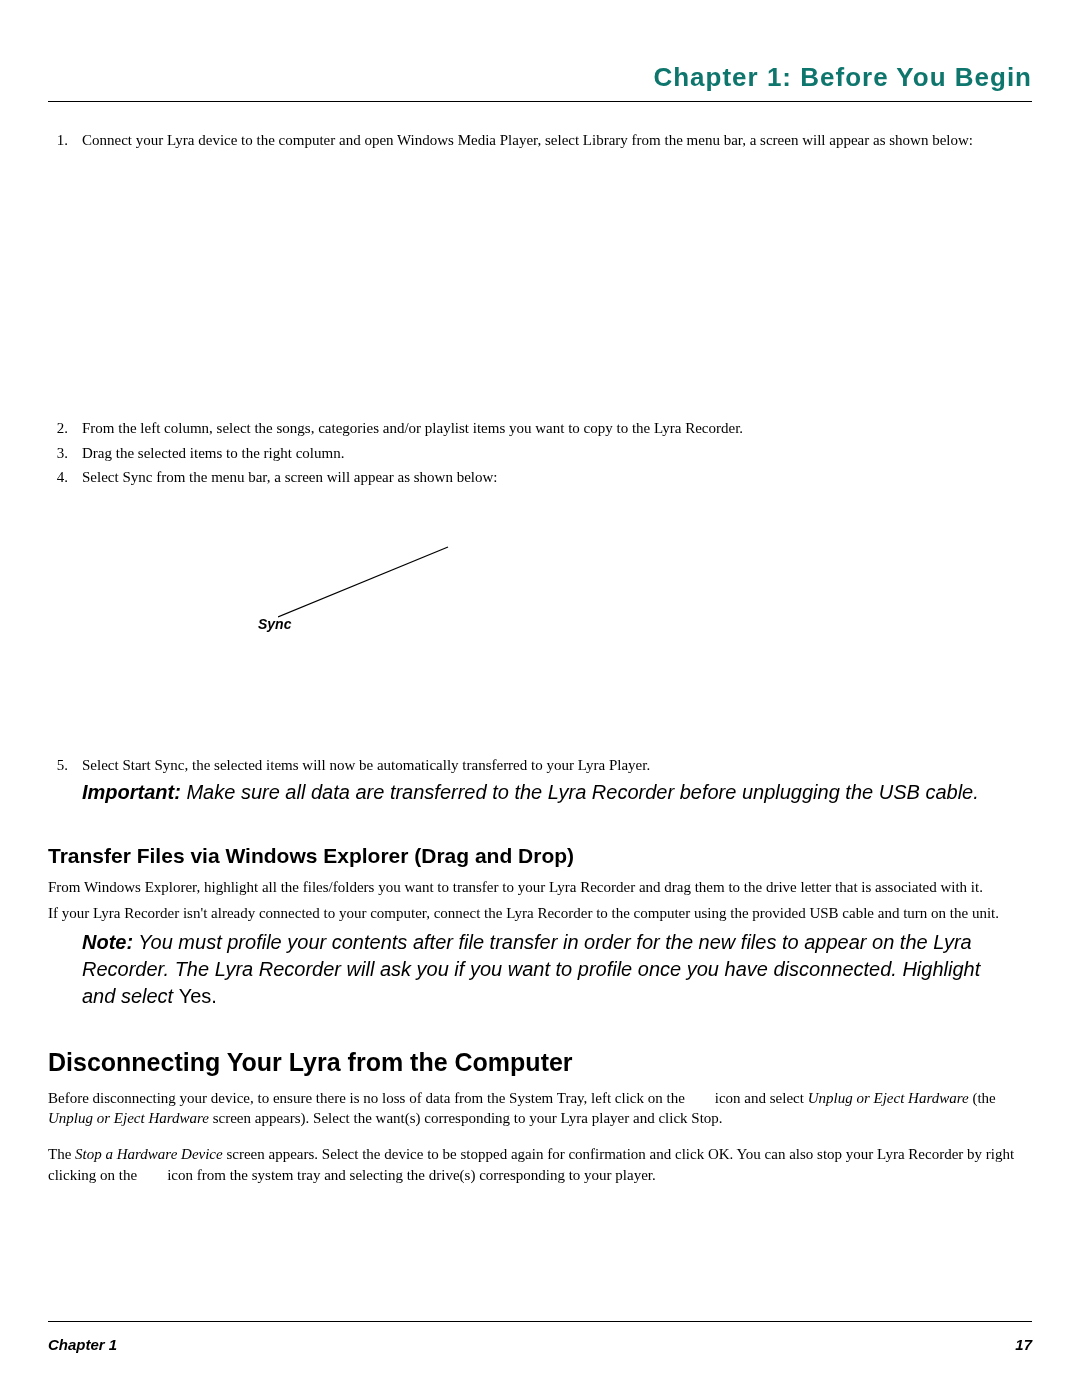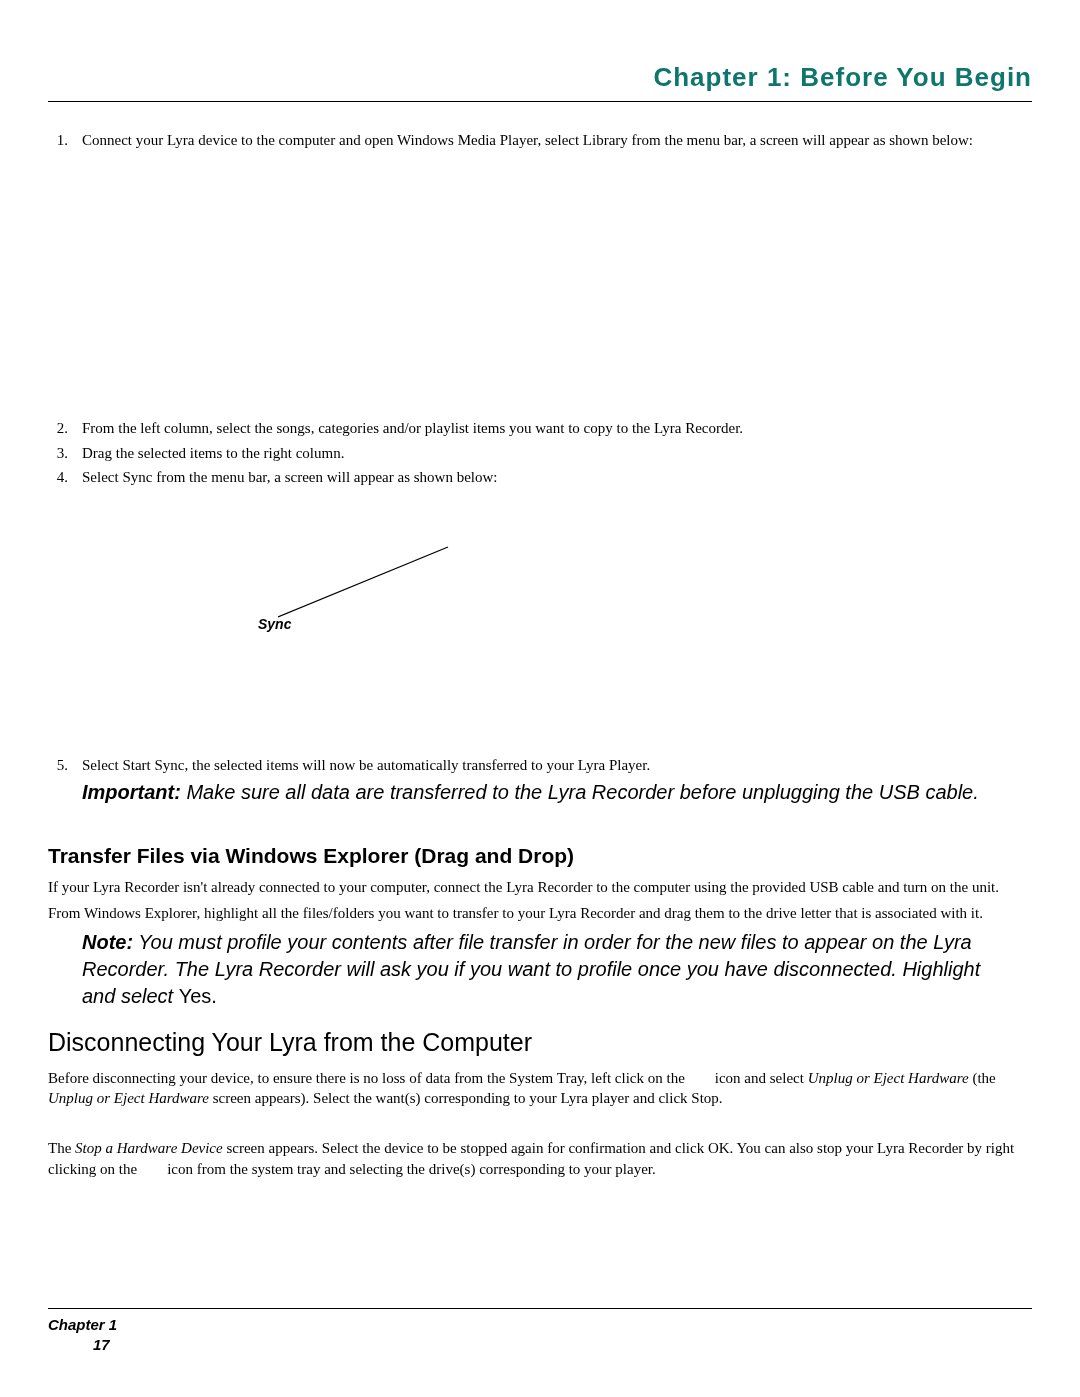--- a/index.html
+++ b/index.html
@@ -65,39 +65,38 @@
   }
   .important b,.note b{font-weight:700;font-style:italic;}
   .h2{
     font-family:"Franklin Gothic Medium","Arial Narrow",Arial,sans-serif;
     font-weight:700;
     font-size:21px;
     margin:36px 0 6px 0;
   }
   .h1{
     font-family:"Franklin Gothic Medium","Arial Narrow",Arial,sans-serif;
-    font-weight:400;
+    font-weight:700;
     font-size:25px;
-    margin:16px 0 8px 0;
+    margin:36px 0 8px 0;
   }
   .para{margin:6px 0;}
   .note-box{margin-left:34px;margin-right:24px;}
   em{font-style:italic;}
   .footer{
     position:absolute;
     left:48px;right:48px;bottom:42px;
     border-top:1px solid #000;
-    padding-top:6px;
+    padding-top:13px;
     display:flex;
     justify-content:space-between;
     font-family:"Franklin Gothic Medium","Arial Narrow",Arial,sans-serif;
     font-weight:700;
     font-style:italic;
     font-size:15px;
-    flex-direction:column;
   }
   .footer .pg{font-style:italic;margin-left:45px;}
 </style>
 </head>
 <body>
 
 <div class="page">
 
   <div class="chap-title">Chapter 1: Before You Begin</div>
 
@@ -136,31 +135,31 @@
     <li>
       <span class="num">5.</span>
       <span class="txt">Select Start Sync, the selected items will now be automatically transferred to your Lyra Player.</span>
     </li>
   </ol>
   <div class="important">
     <b>Important:</b><span> Make sure all data are transferred to the Lyra Recorder before unplugging the USB cable.</span>
   </div>
 
   <div class="h2">Transfer Files via Windows Explorer (Drag and Drop)</div>
+  <div class="para">From Windows Explorer, highlight all the files/folders you want to transfer to your Lyra Recorder and drag them to the drive letter that is associated with it.</div>
   <div class="para">If your Lyra Recorder isn't already connected to your computer, connect the Lyra Recorder to the computer using the provided USB cable and turn on the unit.</div>
-  <div class="para">From Windows Explorer, highlight all the files/folders you want to transfer to your Lyra Recorder and drag them to the drive letter that is associated with it.</div>
   <div class="note note-box">
     <b>Note:</b><span> You must profile your contents after file transfer in order for the new files to appear on the Lyra Recorder. The Lyra Recorder will ask you if you want to profile once you have disconnected. Highlight and select </span><span style="font-style:normal">Yes.</span>
   </div>
 
   <div class="h1">Disconnecting Your Lyra from the Computer</div>
   <div class="para">
     <span>Before disconnecting your device, to ensure there is no loss of data from the System Tray, left click on the &nbsp;&nbsp;&nbsp;&nbsp;&nbsp;&nbsp; icon and select </span><em>Unplug or Eject Hardware</em><span> (the </span><em>Unplug or Eject Hardware</em><span> screen appears). Select the want(s) corresponding to your Lyra player and click Stop.</span>
   </div>
-  <div class="para" style="margin-top:30px">
+  <div class="para" style="margin-top:16px">
     <span>The </span><em>Stop a Hardware Device</em><span> screen appears. Select the device to be stopped again for confirmation and click OK. You can also stop your Lyra Recorder by right clicking on the &nbsp;&nbsp;&nbsp;&nbsp;&nbsp;&nbsp; icon from the system tray and selecting the drive(s) corresponding to your player.</span>
   </div>
 
   <div class="footer">
     <span>Chapter 1</span>
     <span class="pg">17</span>
   </div>
 
 </div>
 

